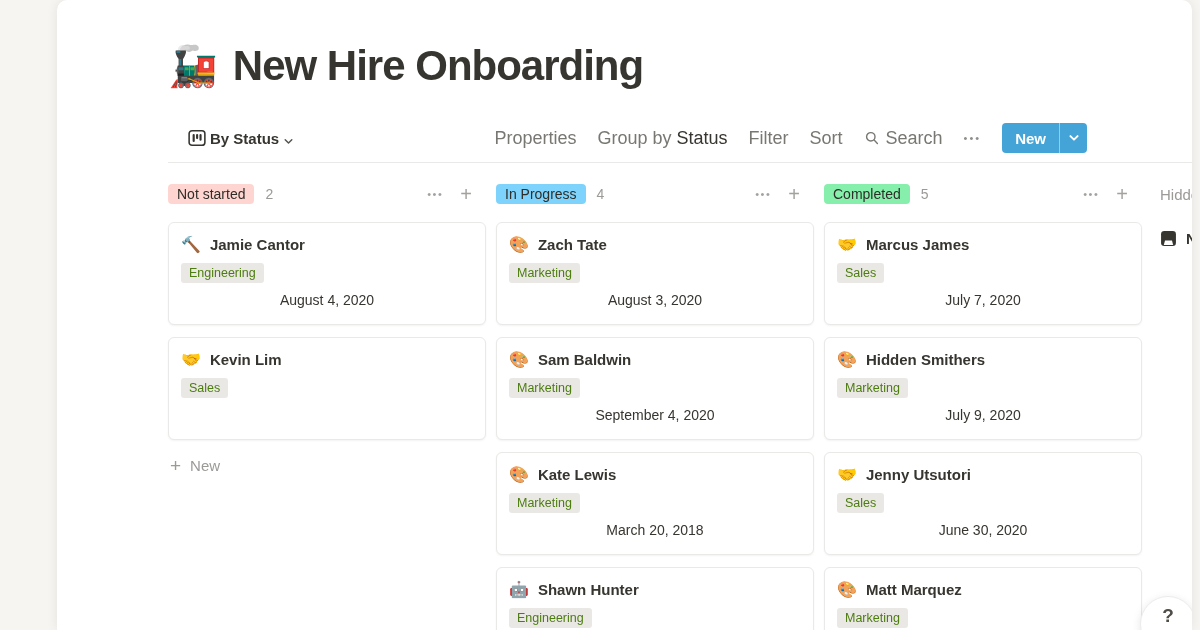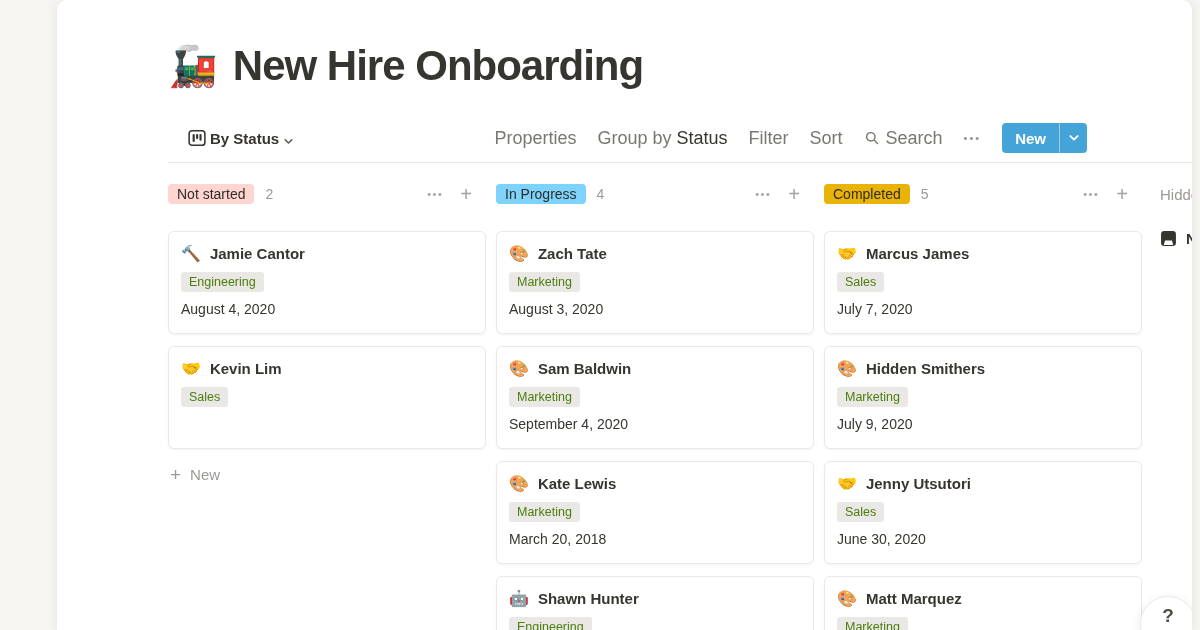--- a/index.html
+++ b/index.html
@@ -43,44 +43,44 @@
   }
   .new-btn-main { padding:0 13px; display:flex; align-items:center; font-size:15px; font-weight:700; }
   .new-btn-sep { width:1px; background:rgba(255,255,255,0.45); }
   .new-btn-chev { width:27px; display:flex; align-items:center; justify-content:center; }
 
   .divider { position:absolute; left:111px; right:0; top:162px; height:1px; background:#e9e9e7; }
 
   
   .board { position:absolute; left:111px; top:181px; display:flex; }
   .column { width:318px; margin-right:10px; flex:none; }
-  .col-header { display:flex; align-items:center; height:26px; margin-bottom:24px; }
+  .col-header { display:flex; align-items:center; height:26px; margin-bottom:15px; }
   .badge { font-size:14px; padding:2px 9px; border-radius:4px; color:#2f2d28; white-space:nowrap; }
   .badge-red    { background:#ffd5d1; }
   .badge-yellow { background:#7dd3fc; }
-  .badge-green  { background:#eab308; }
+  .badge-green  { background:#86efac; }
   .count { margin-left:11px; font-size:14px; color:#9b9a97; }
   .hdr-actions { margin-left:auto; margin-right:14px; display:flex; align-items:center; gap:17px; color:#a3a29e; }
   .hdr-dots { font-size:11px; letter-spacing:1.5px; cursor:pointer; }
   .hdr-plus { font-size:20px; font-weight:300; line-height:0.9; cursor:pointer; }
 
   .card {
     background:#fff; border:1px solid #e9e9e7; border-radius:6px;
     box-shadow:0 1px 2px rgba(15,15,15,0.05);
     padding:12px 12px; margin-bottom:12px; height:103px; overflow:hidden;
     cursor:pointer;
   }
   .name-row { display:flex; align-items:center; gap:9px; }
   .card-emoji { font-size:16px; line-height:1.2; }
   .card-name { font-size:15px; font-weight:600; color:#37352f; white-space:nowrap; }
   .tag {
     display:inline-block; margin-top:9px; background:#e9e8e4; color:#4d7c0f;
     font-size:12.5px; line-height:16px; padding:2px 8px; border-radius:3px;
   }
-  .date { margin-top:9px; font-size:14px; color:#37352f; }
+  .date { margin-top:9px; font-size:14px; color:#37352f;text-align:center; }
   .add-new {
     margin-top:14px; display:flex; align-items:center; gap:9px;
     color:#9b9a97; font-size:15px; padding:2px; cursor:pointer;
   }
   .add-plus { font-size:19px; font-weight:300; line-height:1; }
 
   
   .hidden-col { width:220px; flex:none; margin-left:8px; }
   .hidden-header {
     font-size:15px; color:#9b9a97; height:26px; display:flex; align-items:center;

